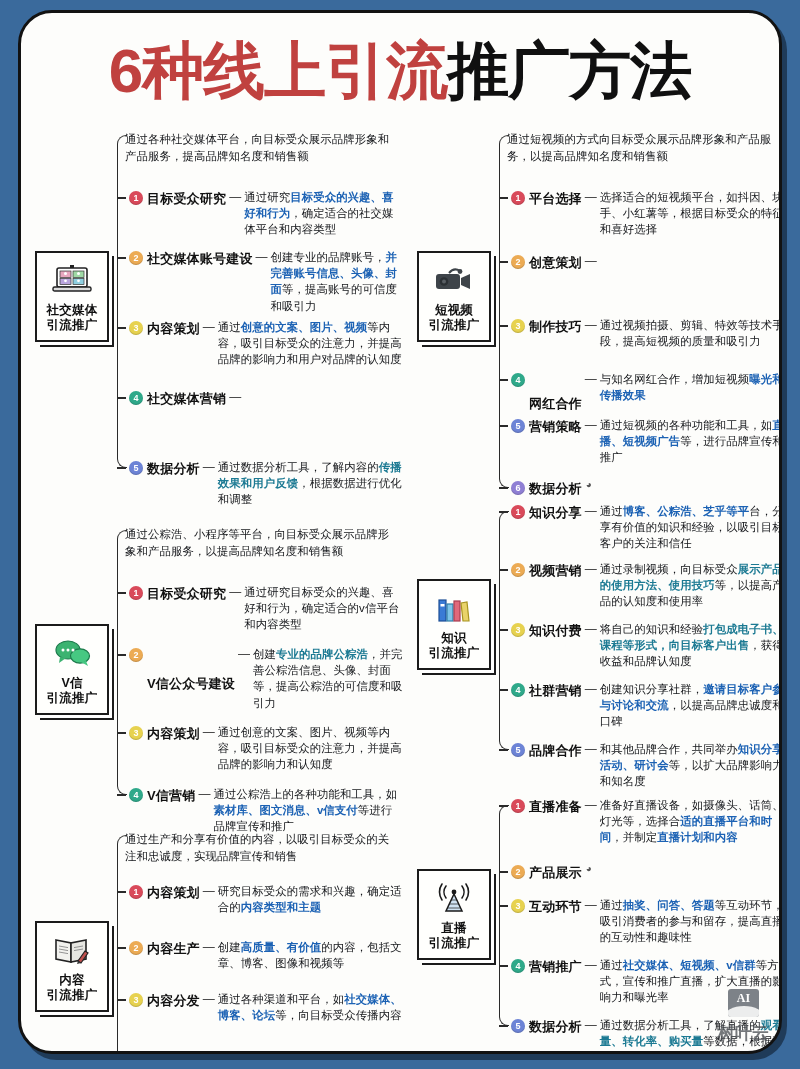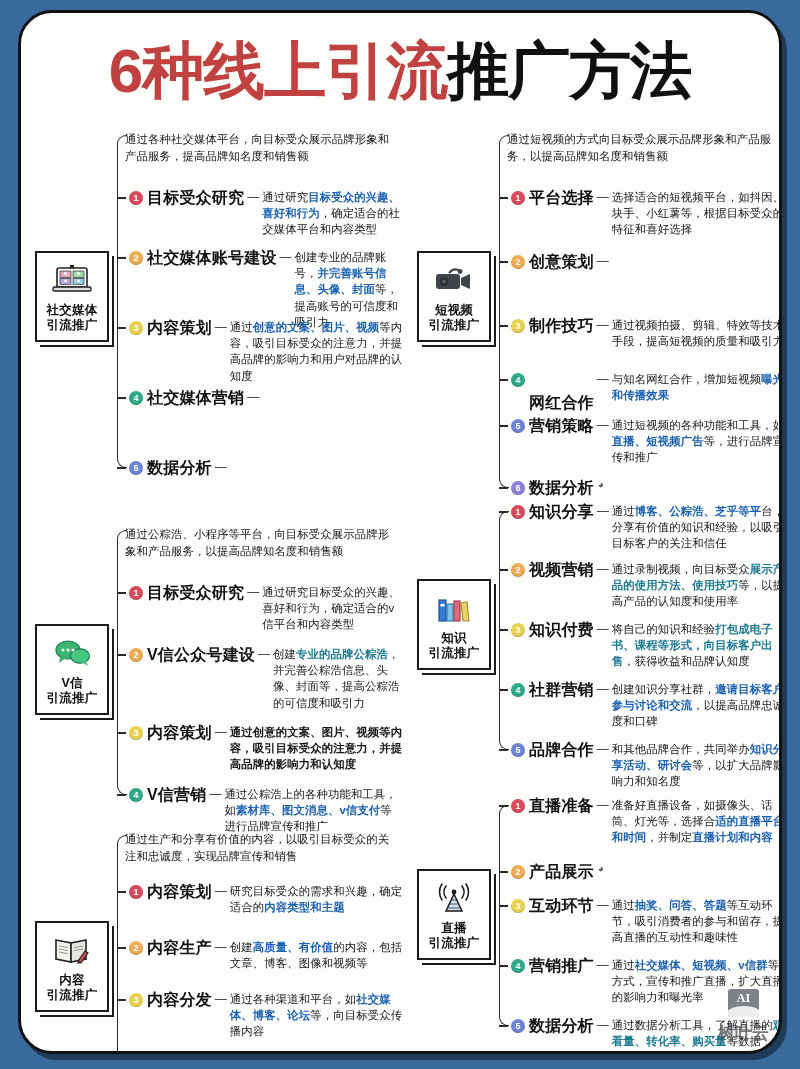--- a/index.html
+++ b/index.html
@@ -83,21 +83,21 @@
   }
   .num {
     width: 14px; height: 14px; border-radius: 50%;
     flex: 0 0 14px;
     color: #fff; font-size: 9px; font-weight: 700;
     display: flex; align-items: center; justify-content: center;
     margin: 2px 4px 0 3px;
     box-shadow: inset 0 -1px 1px rgba(0,0,0,.18);
   }
   .bname {
-    font-size: 16px; font-weight: 800; color: #111;
+    font-size: 13px; font-weight: 800; color: #111;
     line-height: 17px; white-space: nowrap;
     letter-spacing: .2px;
   }
   .dash { color: #333; font-weight: 400; padding: 0 3px; font-size: 12px; line-height: 17px; }
   .desc {
     font-size: 11.4px; line-height: 16.2px; color: #14161a;
     letter-spacing: .1px;
   }
   .desc b, .intro b { color: #1c62b4; font-weight: 700; }
   .desc .tl { color: #1c7a93; font-weight: 700; }
@@ -185,20 +185,21 @@
             <div class="tick"></div>
             <div class="num" style="background:#2fa98a">4</div>
             <div style="flex:0 0 auto;"><span class="bname">社交媒体营销</span></div>
             <div class="dash">—</div>
           </div>
           <div class="row" style="left: 96px; top: 328px; width: 286px;">
             <div class="tick"></div>
             <div class="num" style="background:#6d84d6">5</div>
             <div style="flex:0 0 auto;"><span class="bname">数据分析</span></div>
             <div class="dash">—</div>
+            <div class="desc" style="flex:1 1 auto;">通过数据分析工具，了解内容的<span class="tl">传播效果和用户反馈</span>，根据数据进行优化和调整</div>
           </div>
         </div>
         <div class="block" style="top: 395px;">
           <div class="rootwrap" style="top: 98px;">
             <div class="rootbox">
               <div class="ico">
                 <svg width="40" height="32" viewBox="0 0 40 32">
       <ellipse cx="16" cy="13" rx="12" ry="9" fill="#3cb371" stroke="#1d7a4c" stroke-width="1.2"></ellipse>
       <path d="M8 20 L7 26 L14 21 Z" fill="#3cb371"></path>
       <ellipse cx="28" cy="19" rx="9.5" ry="7.2" fill="#46c882" stroke="#1d7a4c" stroke-width="1.2"></ellipse>
@@ -216,30 +217,30 @@
           <div class="row" style="left: 96px; top: 58px; width: 286px;">
             <div class="tick"></div>
             <div class="num" style="background:#d94a5a">1</div>
             <div style="flex:0 0 auto;"><span class="bname">目标受众研究</span></div>
             <div class="dash">—</div>
             <div class="desc" style="flex:1 1 auto;">通过研究目标受众的兴趣、喜好和行为，确定适合的v信平台和内容类型</div>
           </div>
           <div class="row" style="left: 96px; top: 120px; width: 286px;">
             <div class="tick"></div>
             <div class="num" style="background:#ecab54">2</div>
-            <div style="flex:0 0 auto;"><span class="bname">V信公众号建设</span></div>
+            <div style="flex:0 0 auto;margin-top:28px;"><span class="bname">V信公众号建设</span></div>
             <div class="dash">—</div>
             <div class="desc" style="flex:1 1 auto;">创建<span class="tl">专业的品牌公粽浩</span>，并完善公粽浩信息、头像、封面等，提高公粽浩的可信度和吸引力</div>
           </div>
           <div class="row" style="left: 96px; top: 198px; width: 286px;">
             <div class="tick"></div>
             <div class="num" style="background:#e7d24f">3</div>
             <div style="flex:0 0 auto;"><span class="bname">内容策划</span></div>
             <div class="dash">—</div>
-            <div class="desc" style="flex:1 1 auto;font-weight:bold;">通过创意的文案、图片、视频等内容，吸引目标受众的注意力，并提高品牌的影响力和认知度</div>
+            <div class="desc" style="flex:1 1 auto;">通过创意的文案、图片、视频等内容，吸引目标受众的注意力，并提高品牌的影响力和认知度</div>
           </div>
           <div class="row" style="left: 96px; top: 260px; width: 286px;">
             <div class="tick"></div>
             <div class="num" style="background:#2fa98a">4</div>
             <div style="flex:0 0 auto;"><span class="bname">V信营销</span></div>
             <div class="dash">—</div>
             <div class="desc" style="flex:1 1 auto;">通过公粽浩上的各种功能和工具，如<b>素材库、图文消息、v信支付</b>等进行品牌宣传和推广</div>
           </div>
         </div>
         <div class="block" style="top: 700px;">

